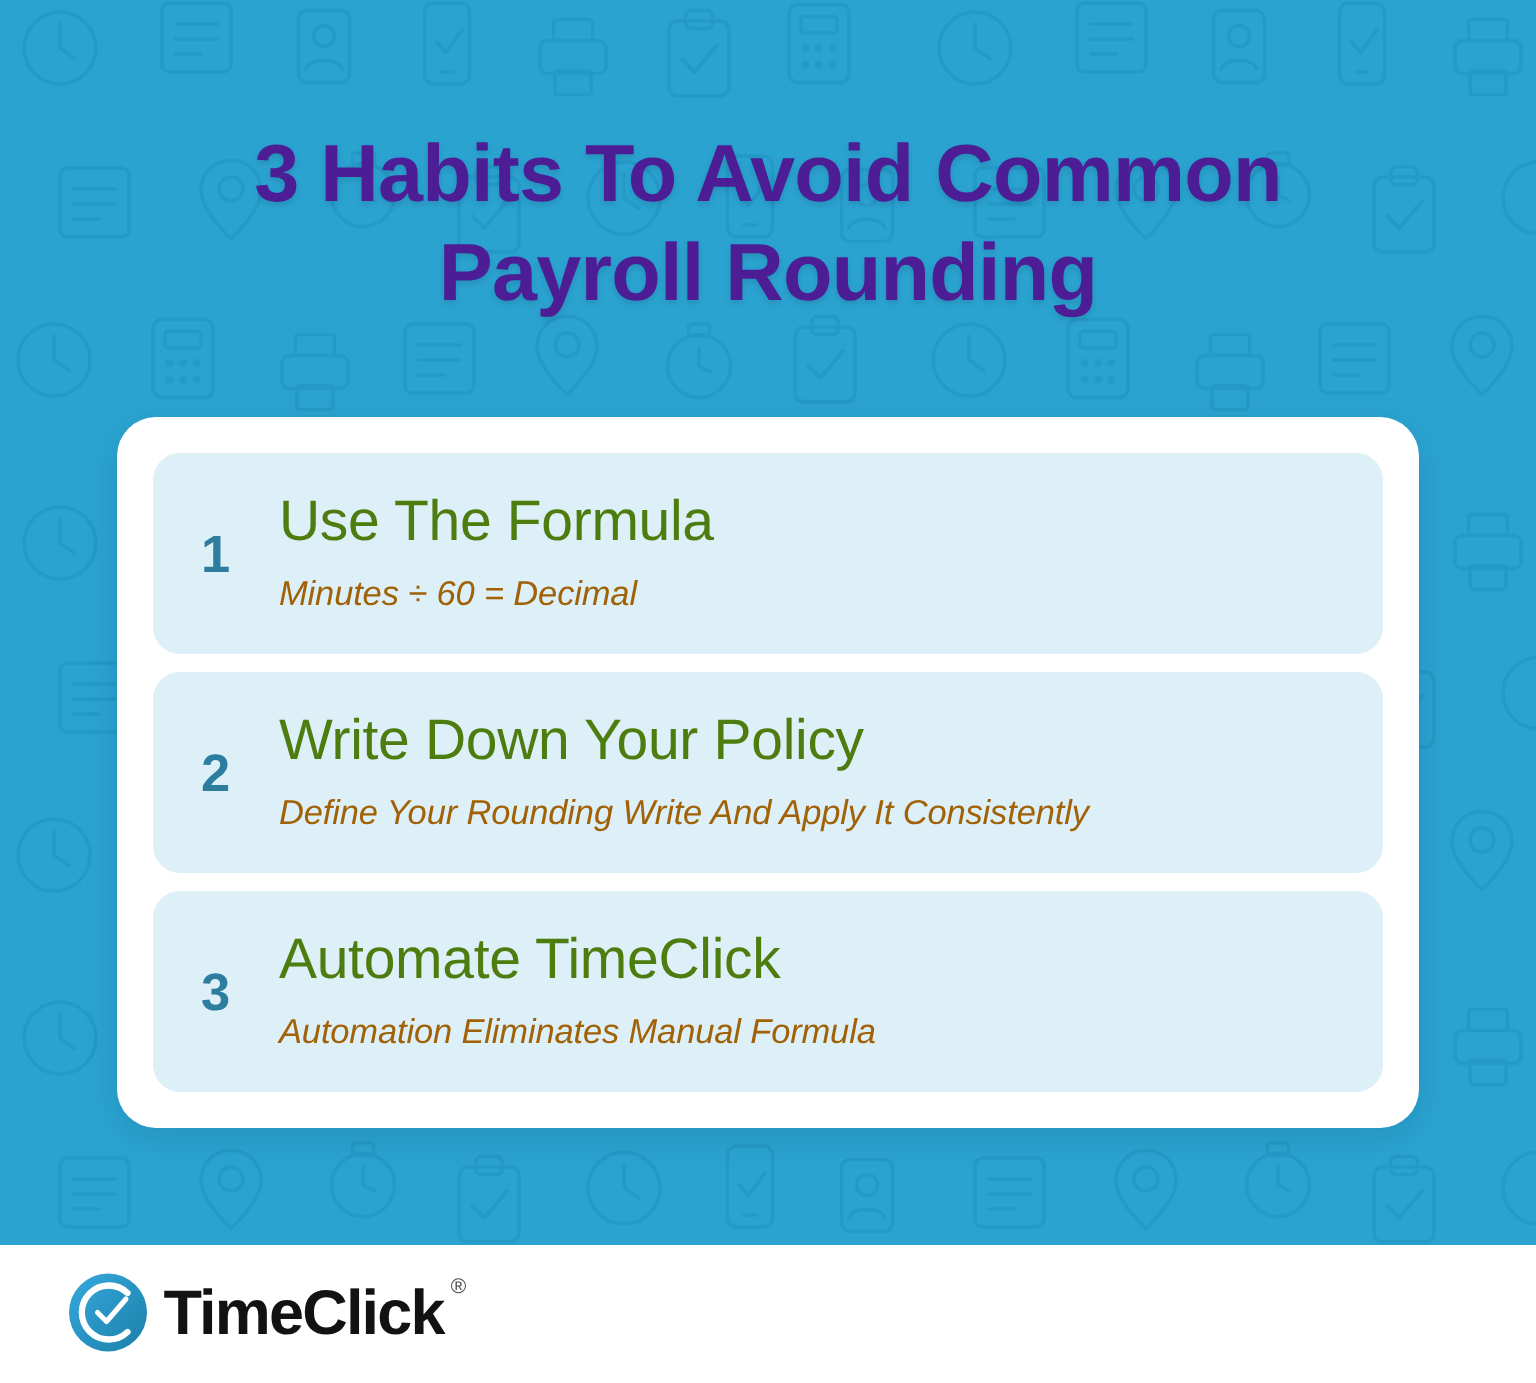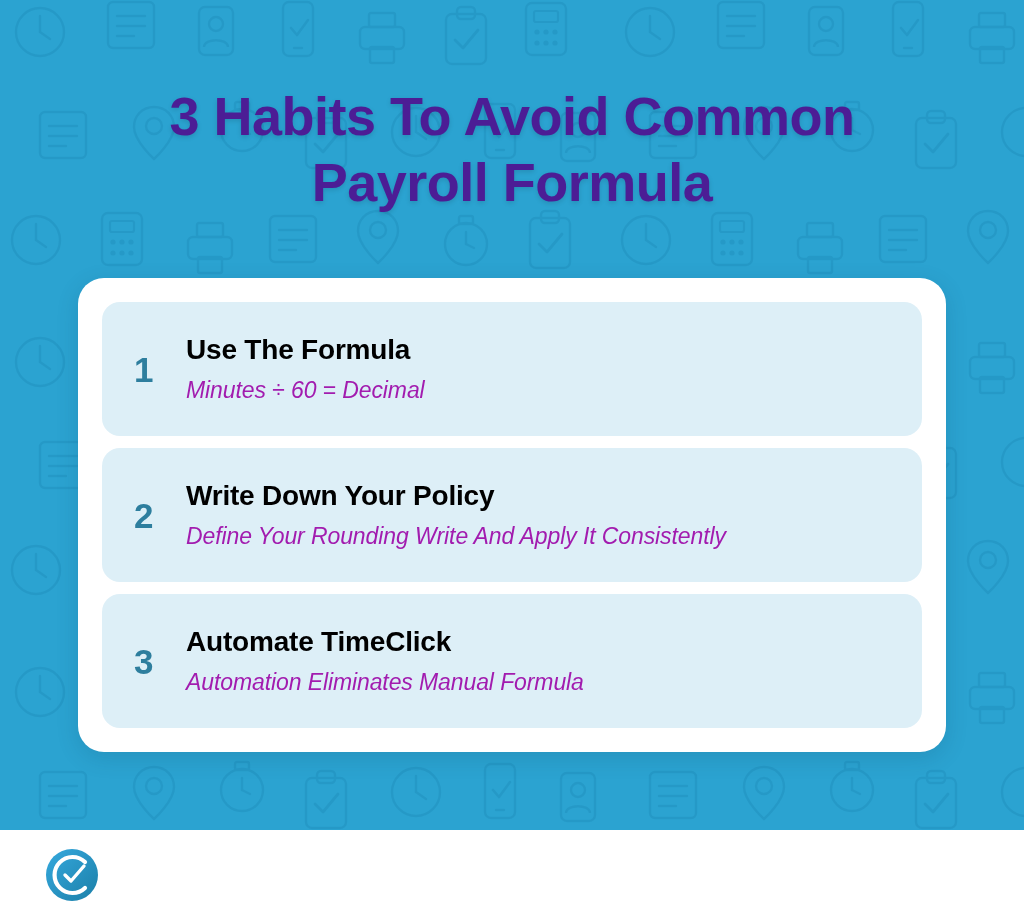--- a/index.html
+++ b/index.html
@@ -94,29 +94,29 @@
 
   .habit-body {
     flex:1 1 auto;
     display:flex;
     flex-direction:column;
     justify-content:center;
     gap:14px;
   }
 
   .habit-title {
-    color:#000000;
-    font-size:28px;
-    font-weight:bold;
+    color:#4d7c0f;
+    font-size:38px;
+    font-weight:normal;
     line-height:1.05;
     letter-spacing:-0.2px;
   }
 
   .habit-sub {
-    color:#a21caf;
+    color:#a16207;
     font-size:23px;
     font-style:italic;
     line-height:1.1;
     letter-spacing:-0.1px;
   }
 
   
   #footer {
     position:absolute;
     left:0;
@@ -250,21 +250,21 @@
         <use href="#tile" x="610" y="-12"></use>
         <use href="#tile" x="0" y="318"></use>
         <use href="#tile" x="610" y="318"></use>
         <use href="#tile" x="0" y="648"></use>
         <use href="#tile" x="610" y="648"></use>
       </svg>
     </div>
 
     <h1 id="title">
       <span>3 Habits To Avoid Common</span><br>
-      <span>Payroll Formula</span>
+      <span>Payroll Rounding</span>
     </h1>
 
     <div id="card">
 
       <div class="habit">
         <div class="habit-num">1</div>
         <div class="habit-body">
           <div class="habit-title">Use The Formula</div>
           <div class="habit-sub">Minutes ÷ 60 = Decimal</div>
         </div>
@@ -295,16 +295,20 @@
         <defs>
           <linearGradient id="lg" x1="0" y1="0" x2="1" y2="1">
             <stop offset="0%" stop-color="#36A9DE"></stop>
             <stop offset="100%" stop-color="#1B7FA8"></stop>
           </linearGradient>
         </defs>
         <circle cx="27" cy="27" r="26" fill="url(#lg)"></circle>
         <path d="M40 14 A18 18 0 1 0 40 40" fill="none" stroke="#ffffff" stroke-width="4.2" stroke-linecap="round"></path>
         <polyline points="20,27 26,33 39,18" fill="none" stroke="#ffffff" stroke-width="3.4" stroke-linecap="round" stroke-linejoin="round"></polyline>
       </svg>
+      <div id="logo-text">
+        <span>TimeClick</span>
+        <span id="logo-reg">®</span>
+      </div>
     </div>
   </div>
 
 </div>
 
 </body></html>

